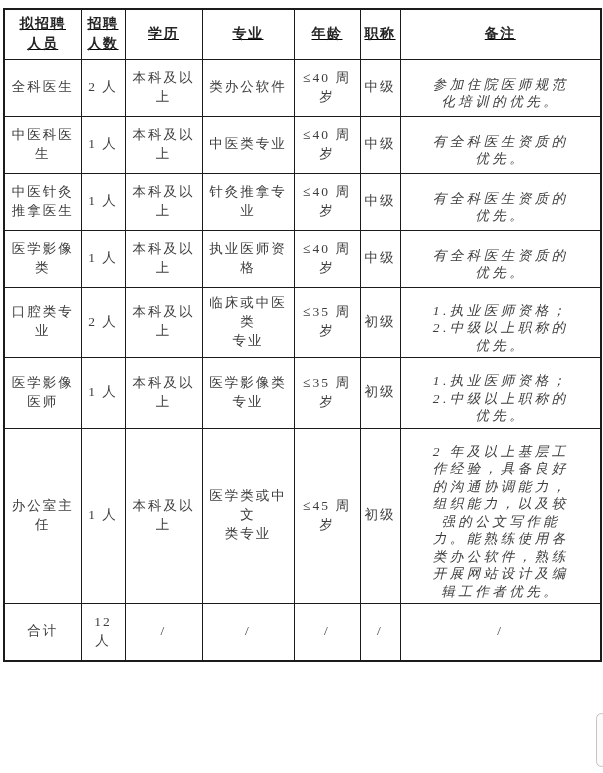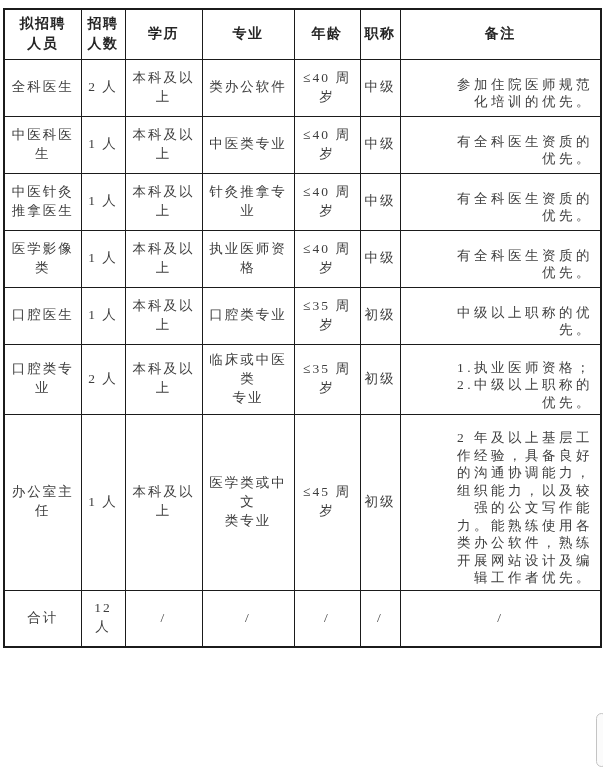--- a/index.html
+++ b/index.html
@@ -25,43 +25,44 @@
   col.c4 { width: 66px; }
   col.c5 { width: 40px; }
   col.c6 { width: 201px; }
   th, td {
     border: 1px solid #1b1b1b;
     vertical-align: middle;
     text-align: center;
     white-space: pre-line;
     overflow: hidden;
   }
-  thead tr { height: 50px; }
+  thead tr { height: 50px; text-decoration: underline; }
   th {
     font-size: 14px;
     font-weight: bold;
     color: #262626;
     letter-spacing: 1.5px;
     line-height: 1.45;
   }
   td {
     font-size: 13.5px;
     color: #3e3e3e;
     letter-spacing: 2px;
     line-height: 1.4;
     padding: 2px 3px;
   }
   tbody tr { height: 57px; }
   tbody tr:nth-child(10) { height: 158px; }
   tbody tr:nth-child(11) { height: 39px; }
   td.remark {
-    text-align: right;
+    text-align: center;
     letter-spacing: 3.5px;
     line-height: 17.5px;
     padding: 14px 7px 3px 8px;
+    font-style: italic;
   }
   #scrollbar-thumb {
     position: absolute;
     right: -4px;
     bottom: 6px;
     width: 11px;
     height: 54px;
     background: #fbfbfb;
     border: 1px solid #c4c4c4;
     border-radius: 6px;
@@ -129,34 +130,37 @@
         <td>医学影像类</td>
         <td>1 人</td>
         <td>本科及以上</td>
         <td>执业医师资格</td>
         <td>≤40 周岁</td>
         <td>中级</td>
         <td class="remark">有全科医生资质的
 优先。</td>
       </tr>
       <tr>
-        <td>口腔医生</td>
-        <td>1 人</td>
-        <td>本科及以上</td>
-        <td>口腔类专业</td>
-        <td>≤35 周岁</td>
-        <td>初级</td>
-        <td class="remark">中级以上职称的优
-先。</td>
-      </tr>
-      <tr>
         <td>口腔类专业</td>
         <td>2 人</td>
         <td>本科及以上</td>
         <td>临床或中医类
+专业</td>
+        <td>≤35 周岁</td>
+        <td>初级</td>
+        <td class="remark">1.执业医师资格；
+2.中级以上职称的
+优先。</td>
+      </tr>
+      <tr>
+        <td>医学影像
+医师</td>
+        <td>1 人</td>
+        <td>本科及以上</td>
+        <td>医学影像类
 专业</td>
         <td>≤35 周岁</td>
         <td>初级</td>
         <td class="remark">1.执业医师资格；
 2.中级以上职称的
 优先。</td>
       </tr>
       <tr>
         <td>办公室主任</td>
         <td>1 人</td>

